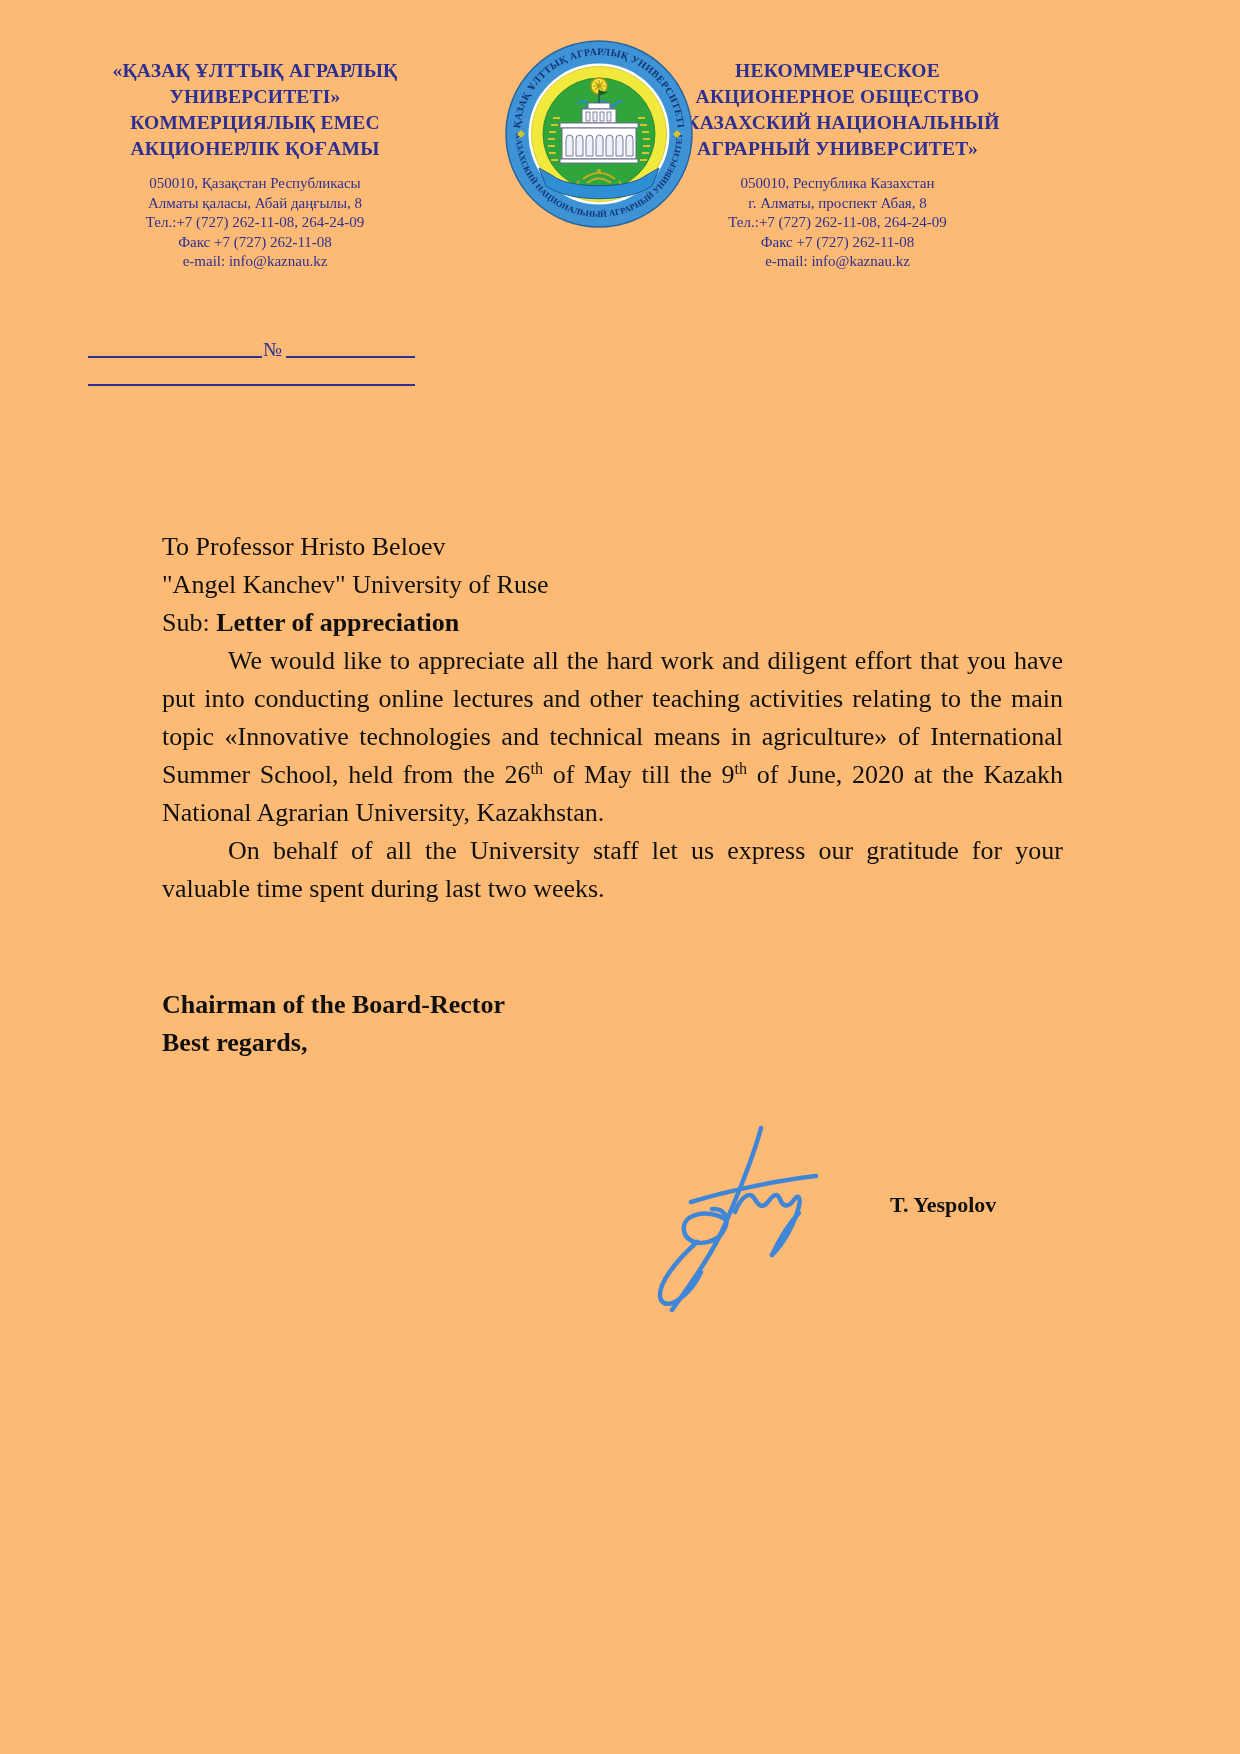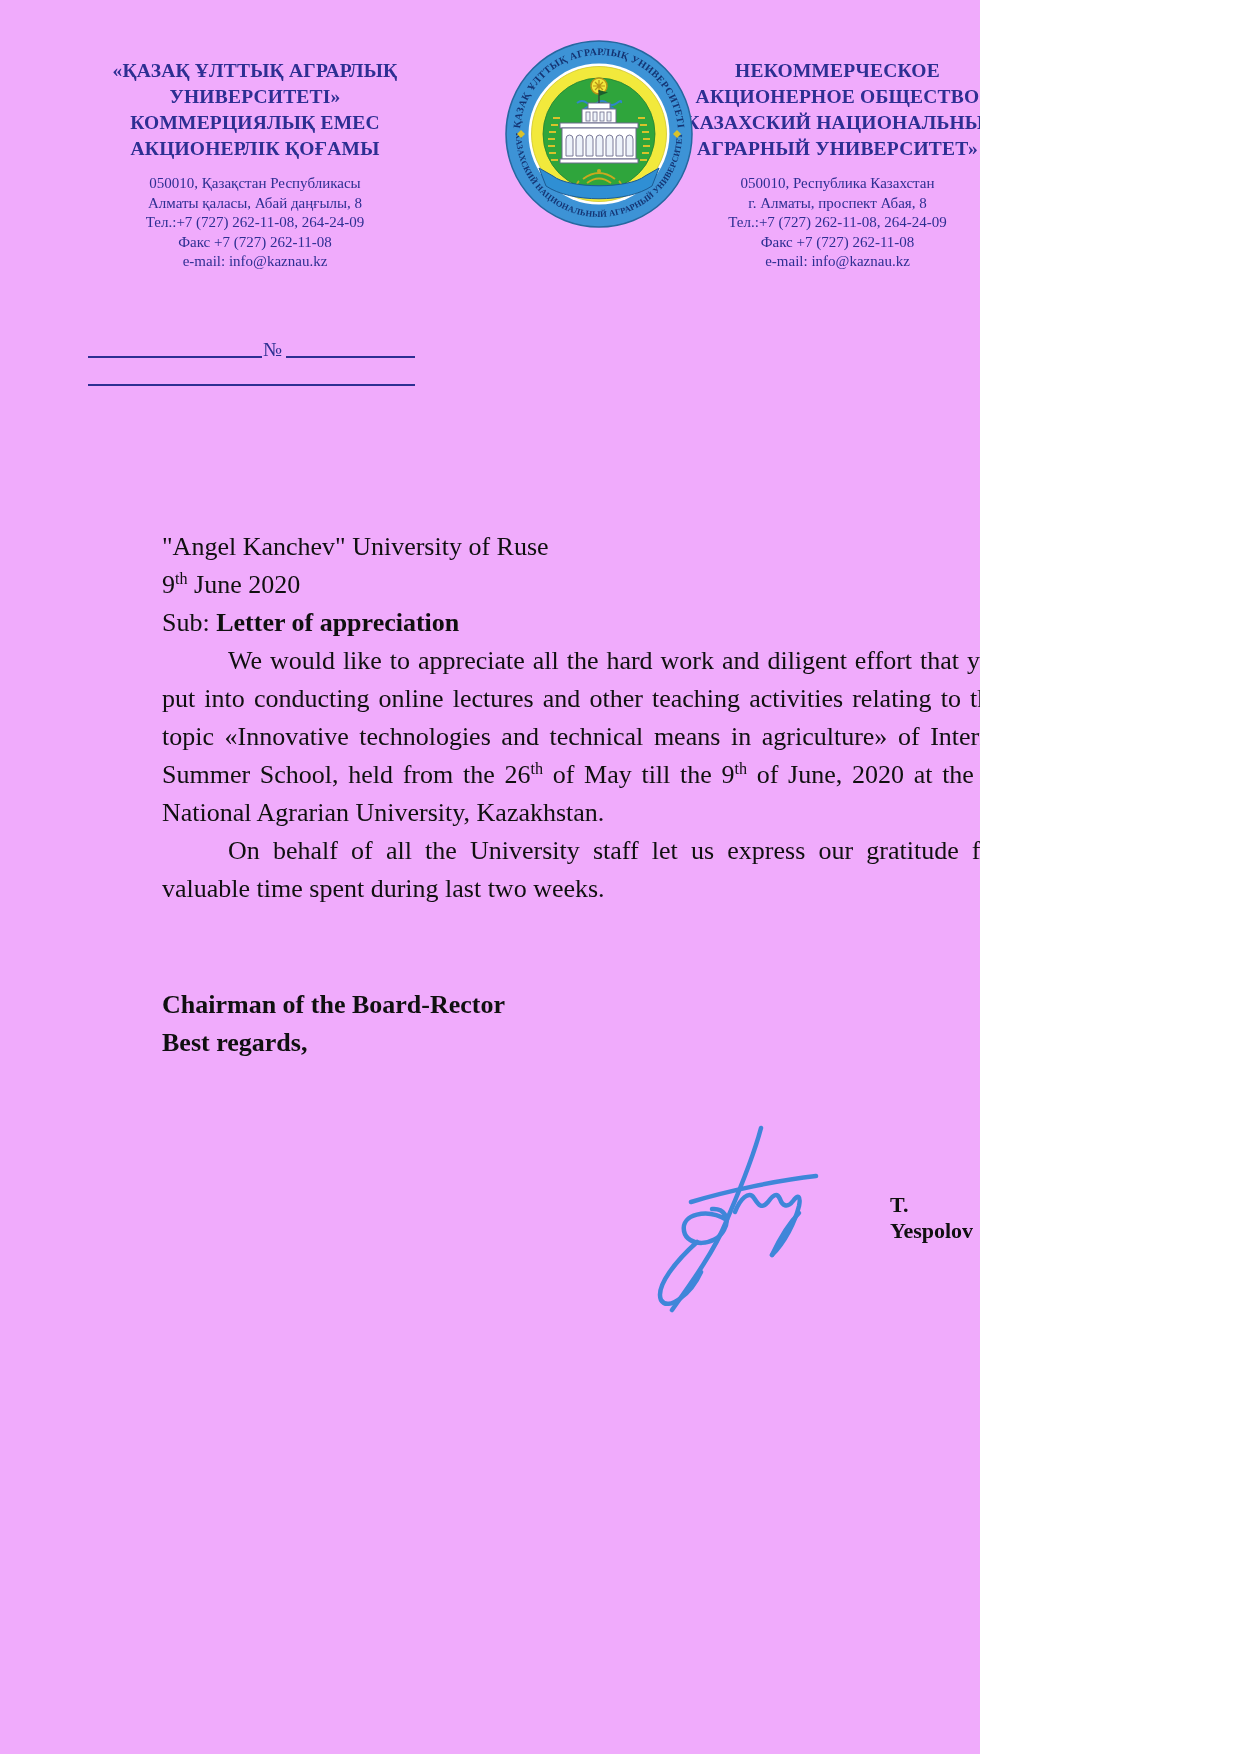--- a/index.html
+++ b/index.html
@@ -1,17 +1,17 @@
 <!DOCTYPE html>
 <html><head>
 <meta charset="utf-8">
 <style>
   html,body { margin:0; padding:0; background:#ffffff; }
   .page {
-    position:relative; width:980px; height:1754px; background:#f0abfc;
+    position:relative; width:1240px; height:1754px; background:#fdba74;
     font-family:"Liberation Serif", serif; overflow:hidden;
   }
   .org-block { position:absolute; text-align:center; }
   .org-title {
     font-weight:bold; font-size:19.5px; line-height:26px; color:#2d2f92;
     white-space:pre-line; letter-spacing:0.2px;
   }
   .org-address {
     margin-top:12px; font-size:15px; line-height:19.5px; color:#2d2f92;
     white-space:pre-line;
@@ -130,22 +130,22 @@
 
     <path d="M 34,128 L 48,136 C 64,149 124,149 140,136 L 154,128 L 147,146 C 122,163 66,163 41,146 Z" fill="#2f8fd4" stroke="#1c5a92" stroke-width="1"></path>
   </svg>
 
   <div class="ref-seg" style="left:88px; top:356px; width:174px;"></div>
   <div class="ref-no" style="left:263px; top:338px;">№</div>
   <div class="ref-seg" style="left:286px; top:356px; width:129px;"></div>
   <div class="ref-seg" style="left:88px; top:384px; width:327px;"></div>
 
   <div class="body-text">
+    <div>To Professor Hristo Beloev</div>
     <div>"Angel Kanchev" University of Ruse</div>
-    <div><span>9</span><sup class="ord">th</sup><span> June 2020</span></div>
     <div><span>Sub: </span><span class="bold">Letter of appreciation</span></div>
 
 
     <div class="jpara first-para"><span>We would like to appreciate all the hard work and diligent effort that you have put into conducting online lectures and other teaching activities relating to the main topic «Innovative technologies and technical means in agriculture» of International Summer School, held from the 26</span><sup class="ord">th</sup><span> of May till the 9</span><sup class="ord">th</sup><span> of June, 2020 at the Kazakh National Agrarian University, Kazakhstan.</span></div>
 
     <div class="jpara">On behalf of all the University staff let us express our gratitude for your valuable time spent during last two weeks.</div>
 
     <div class="sig-block">
       <div>Chairman of the Board-Rector</div>
       <div>Best regards,</div>

